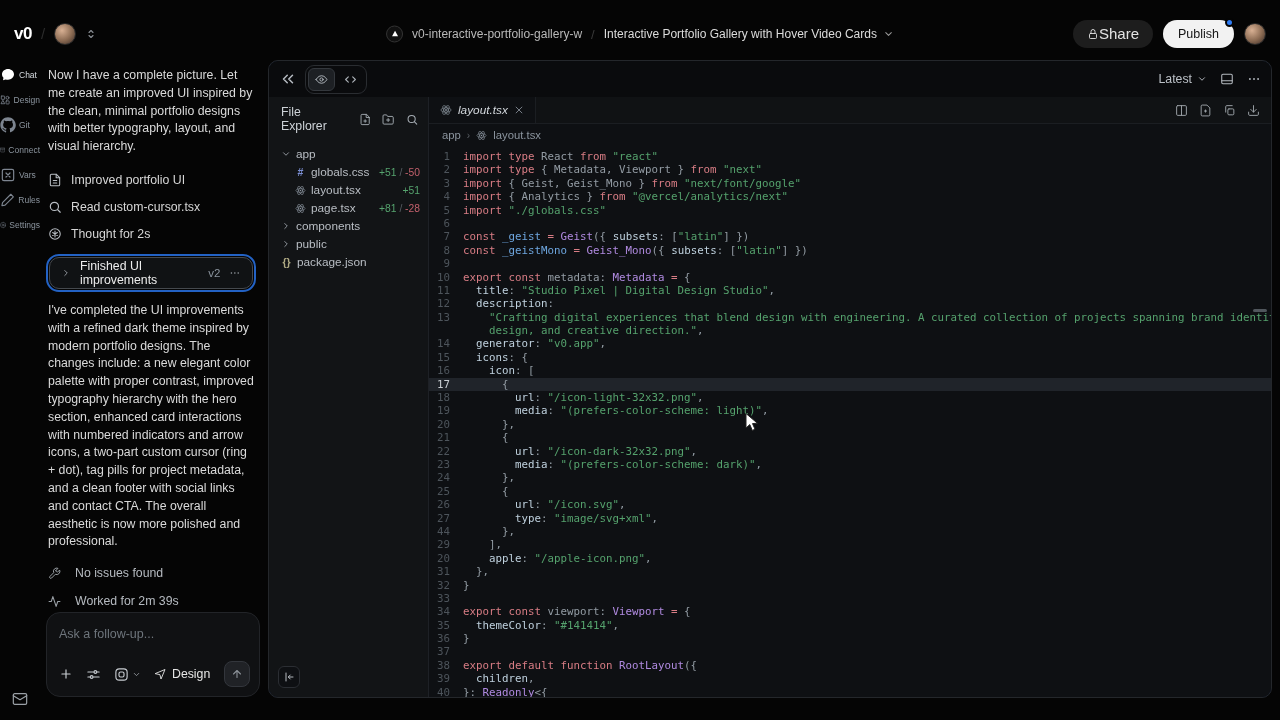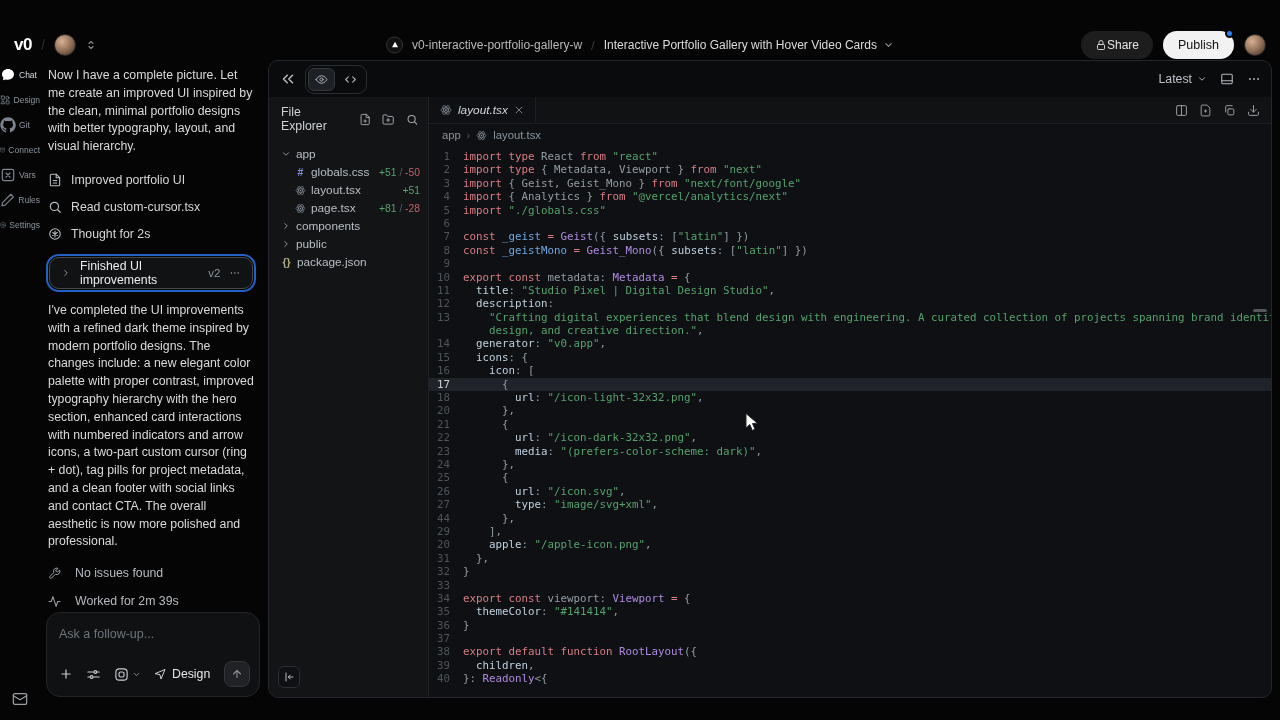--- a/index.html
+++ b/index.html
@@ -9,40 +9,40 @@
     font-family:"Liberation Sans", sans-serif;
     color:#d4d4d4;
     overflow:hidden;
     position:relative;
   }
   svg { display:block; }
   .ico { display:inline-flex; align-items:center; justify-content:center; }
   .ico svg { width:100%; height:100%; }
 
   
-  .topbar { position:absolute; left:0; top:16px; right:0; height:57px;
+  .topbar { position:absolute; left:0; top:5px; right:0; height:57px;
     display:flex; align-items:center; padding:0 14px; background:#050505; }
   .tb-left { display:flex; align-items:center; gap:9px; }
   .logo { color:#fff; font-weight:700; font-size:17px; letter-spacing:-0.5px; }
   .tb-slash { color:#2c2c2c; font-size:15px; }
   .avatar { width:22px; height:22px; border-radius:50%;
     background: radial-gradient(circle at 35% 32%, #d8b093, #8a6a52 55%, #40302a 95%); border:1px solid #2a2a2a; }
   .updown { width:12px; height:12px; color:#8a8f95; }
   .tb-center { position:absolute; left:50%; top:50%; transform:translate(-50%,-50%);
     display:flex; align-items:center; gap:9px; font-size:12px; white-space:nowrap; }
   .proj-ico { width:17px; height:17px; border-radius:50%; background:#101010; border:1px solid #333;
     display:flex; align-items:center; justify-content:center; color:#fff; }
   .proj-ico svg { width:8px; height:8px; }
   .proj-name { color:#b9b9b9; }
   .crumb-sep { color:#3a3a3a; font-size:13px; }
   .chat-title { color:#dcdcdc; display:flex; align-items:center; gap:6px; }
   .chat-title .ico { width:11px; height:11px; color:#9a9a9a; }
   .tb-right { margin-left:auto; display:flex; align-items:center; gap:10px; }
   .share-btn { display:flex; align-items:center; background:#1d1d1d; color:#e4e4e4;
-    border-radius:999px; height:28px; padding:0 14px; font-size:12px; }
+    border-radius:999px; height:28px; padding:0 14px; font-size:15px; }
   .share-btn .ico { width:12px; height:12px; }
   .publish-btn { position:relative; display:flex; align-items:center; background:#f2f2f2; color:#141414;
     border-radius:999px; height:28px; padding:0 15px; font-size:12.5px; font-weight:500; }
   .publish-dot { position:absolute; top:-2px; right:0px; width:9px; height:9px; border-radius:50%;
     background:#2f7df6; border:2px solid #050505; }
 
   
   .nav-rail { position:absolute; left:0; top:57px; bottom:0; width:40px;
     display:flex; flex-direction:column; align-items:center; padding-top:10px; gap:9px; }
   .rail-item { display:flex; flex-direction:row; align-items:center; gap:3px; width:40px; color:#7d8590; cursor:default; }
@@ -633,20 +633,21 @@
           <div class="code-row"><span class="ln">10</span><span class="lc"><span class="tk-k">export</span><span class="tk-w"> </span><span class="tk-k">const</span><span class="tk-w"> metadata: </span><span class="tk-t">Metadata</span><span class="tk-w"> </span><span class="tk-k">=</span><span class="tk-w"> {</span></span></div>
           <div class="code-row"><span class="ln">11</span><span class="lc"><span class="tk-w">  </span><span class="tk-p">title</span><span class="tk-w">: </span><span class="tk-s">"Studio Pixel | Digital Design Studio"</span><span class="tk-w">,</span></span></div>
           <div class="code-row"><span class="ln">12</span><span class="lc"><span class="tk-w">  </span><span class="tk-p">description</span><span class="tk-w">:</span></span></div>
           <div class="code-row"><span class="ln">13</span><span class="lc"><span class="tk-w">    </span><span class="tk-s">"Crafting digital experiences that blend design with engineering. A curated collection of projects spanning brand identity, web</span></span></div>
           <div class="code-row"><span class="ln"></span><span class="lc"><span class="tk-w">    </span><span class="tk-s">design, and creative direction."</span><span class="tk-w">,</span></span></div>
           <div class="code-row"><span class="ln">14</span><span class="lc"><span class="tk-w">  </span><span class="tk-p">generator</span><span class="tk-w">: </span><span class="tk-s">"v0.app"</span><span class="tk-w">,</span></span></div>
           <div class="code-row"><span class="ln">15</span><span class="lc"><span class="tk-w">  </span><span class="tk-p">icons</span><span class="tk-w">: {</span></span></div>
           <div class="code-row"><span class="ln">16</span><span class="lc"><span class="tk-w">    </span><span class="tk-p">icon</span><span class="tk-w">: [</span></span></div>
           <div class="code-row hl"><span class="ln">17</span><span class="lc"><span class="tk-w">      {</span></span></div>
           <div class="code-row"><span class="ln">18</span><span class="lc"><span class="tk-w">        </span><span class="tk-p">url</span><span class="tk-w">: </span><span class="tk-s">"/icon-light-32x32.png"</span><span class="tk-w">,</span></span></div>
+          <div class="code-row"><span class="ln">19</span><span class="lc"><span class="tk-w">        </span><span class="tk-p">media</span><span class="tk-w">: </span><span class="tk-s">"(prefers-color-scheme: light)"</span><span class="tk-w">,</span></span></div>
           <div class="code-row"><span class="ln">20</span><span class="lc"><span class="tk-w">      },</span></span></div>
           <div class="code-row"><span class="ln">21</span><span class="lc"><span class="tk-w">      {</span></span></div>
           <div class="code-row"><span class="ln">22</span><span class="lc"><span class="tk-w">        </span><span class="tk-p">url</span><span class="tk-w">: </span><span class="tk-s">"/icon-dark-32x32.png"</span><span class="tk-w">,</span></span></div>
           <div class="code-row"><span class="ln">23</span><span class="lc"><span class="tk-w">        </span><span class="tk-p">media</span><span class="tk-w">: </span><span class="tk-s">"(prefers-color-scheme: dark)"</span><span class="tk-w">,</span></span></div>
           <div class="code-row"><span class="ln">24</span><span class="lc"><span class="tk-w">      },</span></span></div>
           <div class="code-row"><span class="ln">25</span><span class="lc"><span class="tk-w">      {</span></span></div>
           <div class="code-row"><span class="ln">26</span><span class="lc"><span class="tk-w">        </span><span class="tk-p">url</span><span class="tk-w">: </span><span class="tk-s">"/icon.svg"</span><span class="tk-w">,</span></span></div>
           <div class="code-row"><span class="ln">27</span><span class="lc"><span class="tk-w">        </span><span class="tk-p">type</span><span class="tk-w">: </span><span class="tk-s">"image/svg+xml"</span><span class="tk-w">,</span></span></div>
           <div class="code-row"><span class="ln">44</span><span class="lc"><span class="tk-w">      },</span></span></div>
           <div class="code-row"><span class="ln">29</span><span class="lc"><span class="tk-w">    ],</span></span></div>

